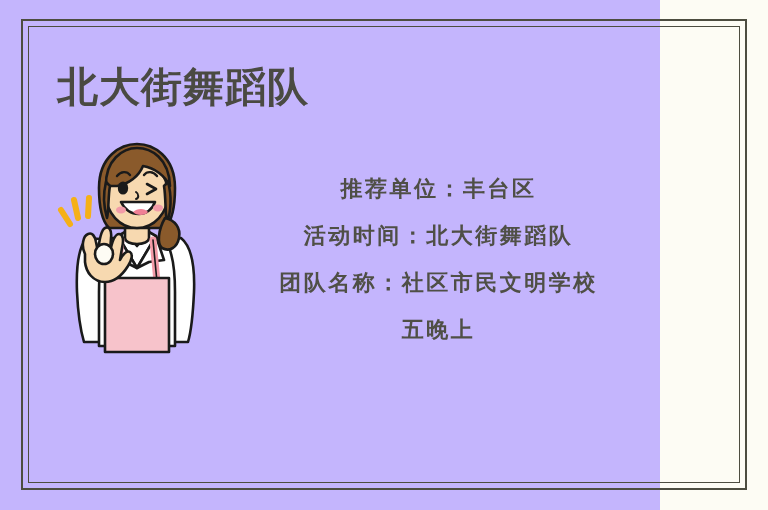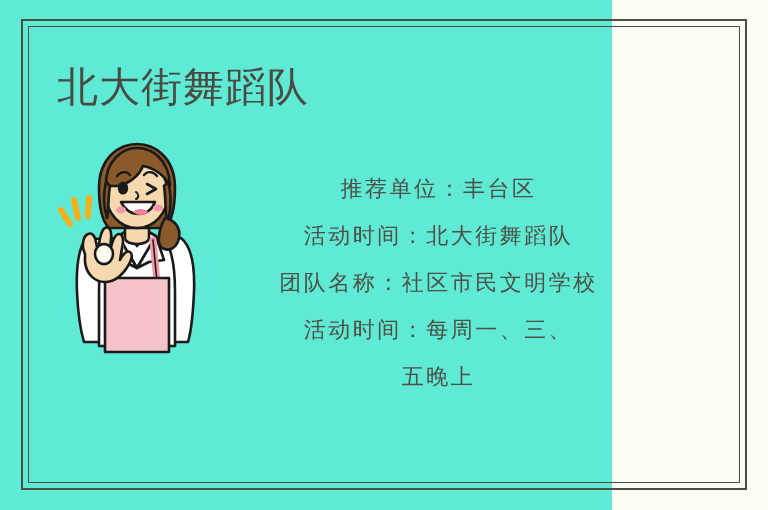--- a/index.html
+++ b/index.html
@@ -8,23 +8,24 @@
   }
   body {
     width: 768px;
     height: 510px;
     overflow: hidden;
     background: #fdfcf4;
     font-family: "Liberation Sans", sans-serif;
   }
   .page {
     position: relative;
-    width: 612px;
+    width: 660px;
     height: 510px;
-    background: #5eead4;
+    background: #c4b5fd;
+    font-weight: bold;
   }
   
   .frame-outer {
     position: absolute;
     left: 21px;
     top: 19px;
     width: 726px;
     height: 471px;
     border: 2px solid #4d4d40;
     box-sizing: border-box;
@@ -149,17 +150,16 @@
         <path d="M19 58 L23 76" stroke="#f5b018" stroke-width="6"></path>
         <path d="M34 56 L33 74" stroke="#f5b018" stroke-width="6"></path>
       </g>
     </svg>
   </div>
 
   <div class="info-block">
     <div class="info-line c">推荐单位：丰台区</div>
     <div class="info-line c">活动时间：北大街舞蹈队</div>
     <div class="info-line c">团队名称：社区市民文明学校</div>
-    <div class="info-line c">活动时间：每周一、三、</div>
     <div class="info-line l">五晚上</div>
   </div>
 
 </div>
 
 </body></html>

